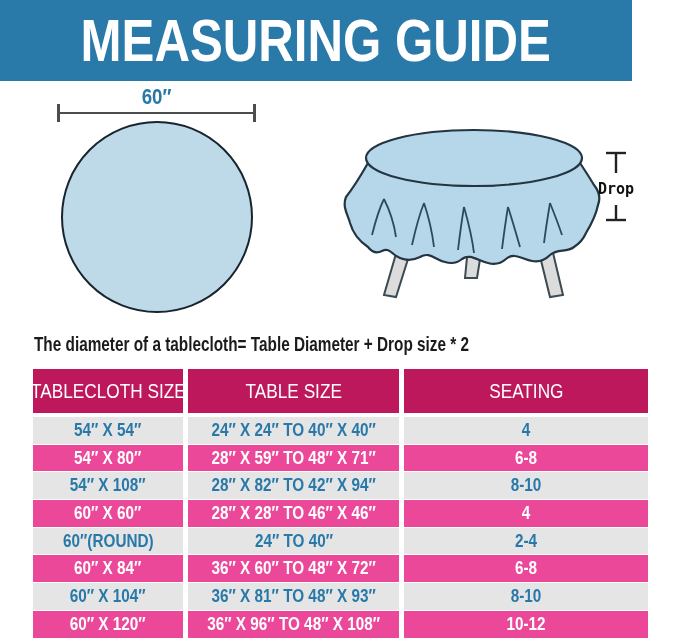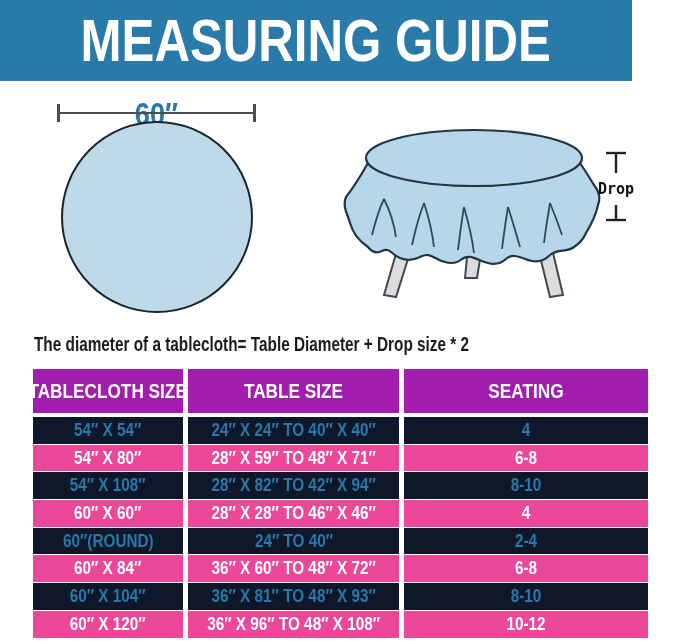--- a/index.html
+++ b/index.html
@@ -16,22 +16,22 @@
   .banner{
     position:absolute;left:0;top:0;width:632px;height:81px;
     background:#2a7aa9;display:flex;align-items:center;justify-content:center;
   }
   .banner h1{
     margin:0;color:#ffffff;font-size:60px;font-weight:700;letter-spacing:0px;
   }
 
   
   .dim-label{
-    position:absolute;left:57px;top:96px;width:199px;text-align:center;
-    color:#2878a8;font-size:32px;font-weight:700;
+    position:absolute;left:57px;top:84px;width:199px;text-align:center;
+    color:#2878a8;font-size:22px;font-weight:700;
   }
   .measure{
     position:absolute;left:57px;top:104px;width:199px;height:18px;
     display:flex;align-items:center;
   }
   .measure .tick{width:3px;height:18px;background:#4d4d4d;}
   .measure .hline{flex:1;height:2px;background:#4d4d4d;}
   .circle{
     position:absolute;left:61px;top:121px;width:188px;height:188px;
     border-radius:50%;background:#bedae9;border:2px solid #18242e;
@@ -47,30 +47,30 @@
     transform:scaleX(.73);transform-origin:left center;
   }
 
   
   .size-table{position:absolute;left:33px;top:369px;width:615px;}
   .thead,.tbody{
     display:grid;grid-template-columns:150px 211px 244px;column-gap:5px;
   }
   .thead{height:44px;}
   .th{
-    background:#a21caf;color:#ffffff;font-size:21px;font-weight:700;
+    background:#be185d;color:#ffffff;font-size:21px;font-weight:400;
     display:flex;align-items:center;justify-content:center;
   }
   .tbody{margin-top:4px;row-gap:1px;grid-auto-rows:26.7px;}
   .tr{display:contents;}
   .td{
     display:flex;align-items:center;justify-content:center;
     font-size:18px;font-weight:700;
   }
-  .tr.light .td{background:#0f172a;color:#2879a9;}
+  .tr.light .td{background:#e5e5e5;color:#2879a9;}
   .tr.dark  .td{background:#ec4899;color:#ffffff;}
 </style>
 </head>
 <body>
 
 <div class="banner">
   <h1><span class="cx">MEASURING GUIDE</span></h1>
 </div>
 
 <div class="dim-label">

